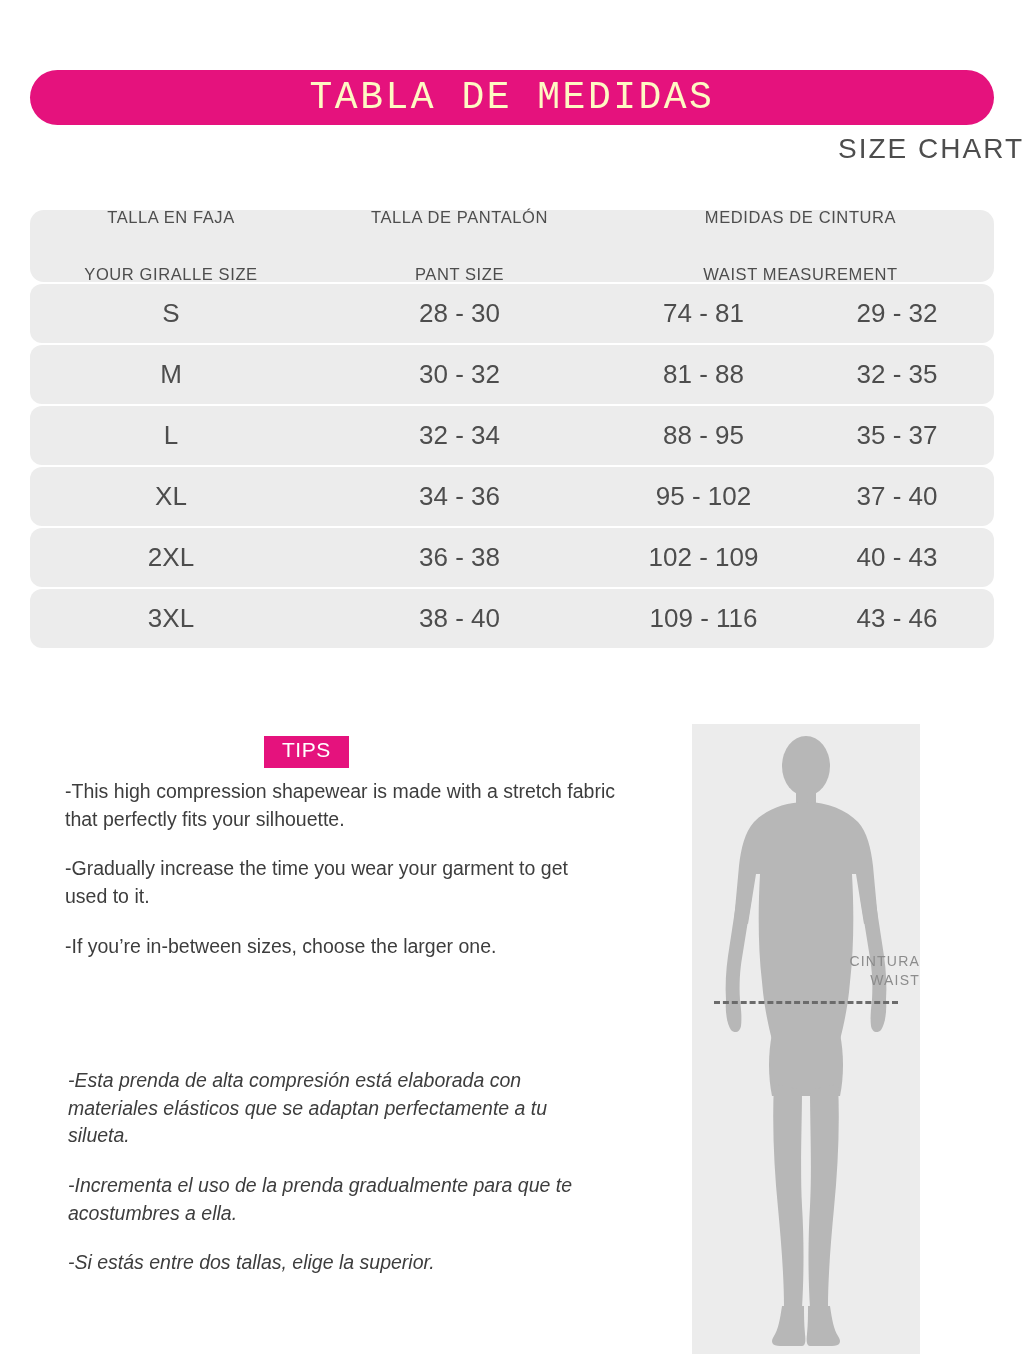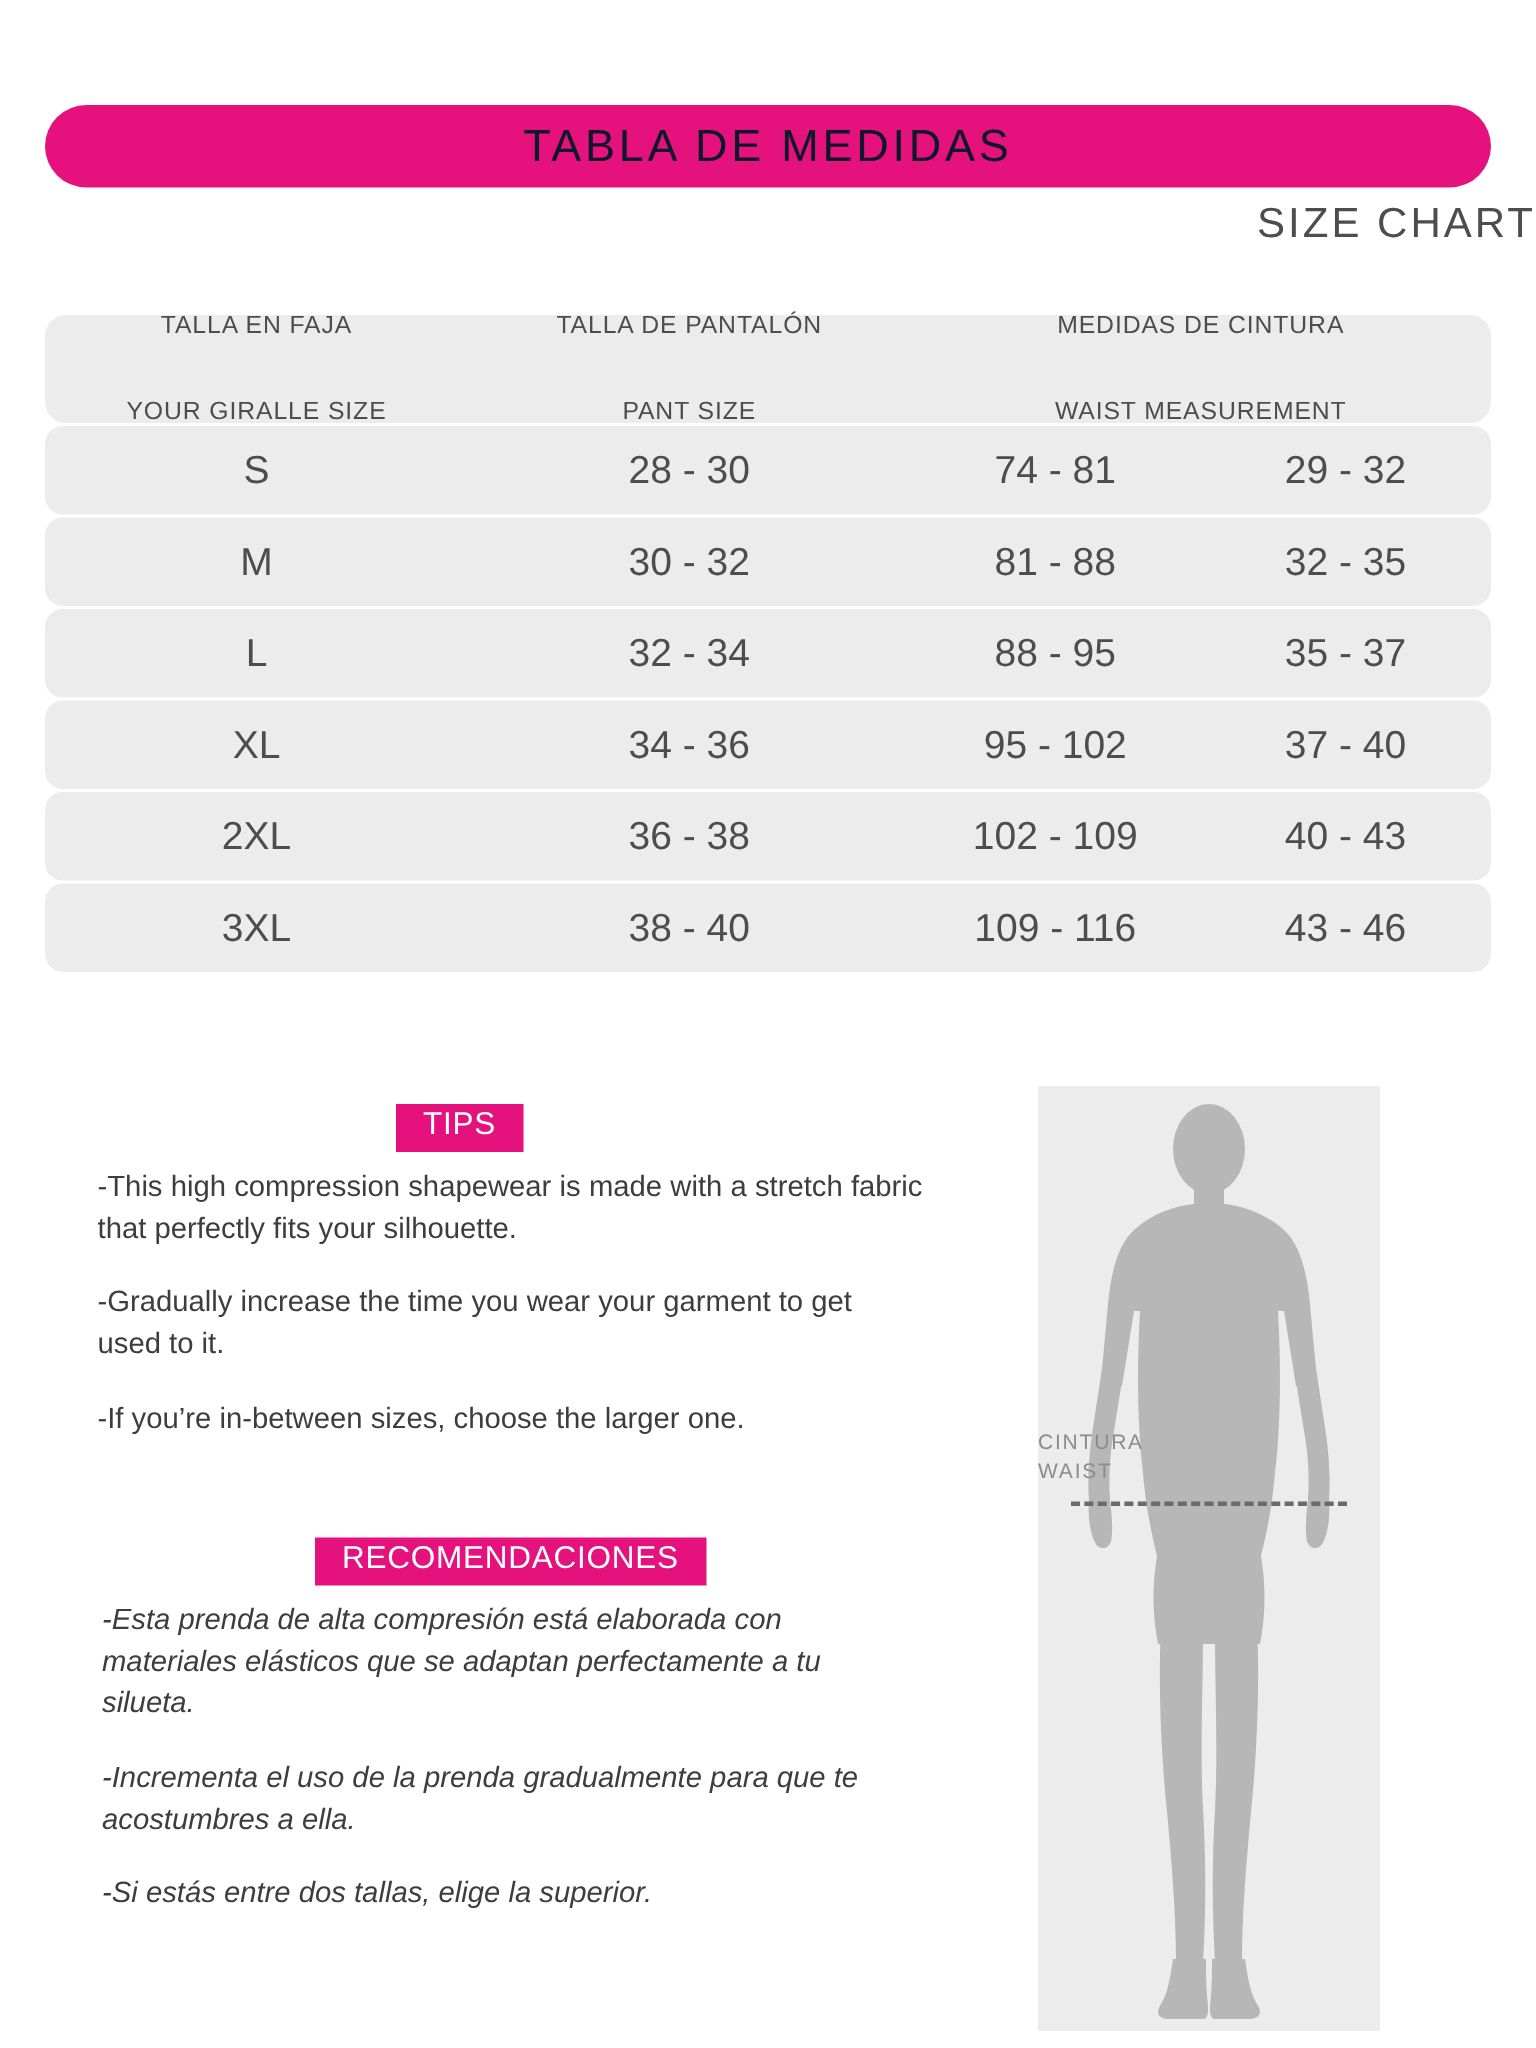--- a/index.html
+++ b/index.html
@@ -19,24 +19,25 @@
   
   .title-bar {
     position: absolute;
     left: 30px; top: 70px;
     width: 964px; height: 55px;
     background: #e5127d;
     border-radius: 28px;
     display: flex; align-items: center; justify-content: center;
   }
   .title-bar .title {
-    color: #0f172a;
-    font-size: 30px;
+    color: #fef9c3;
+    font-size: 38px;
     letter-spacing: 2.5px;
     font-weight: 400;
+    font-family: Liberation Mono, monospace;
   }
   .subtitle {
     position: absolute;
     left: 0; top: 133px;
     width: 1024px;
     text-align: right;
     font-size: 28px;
     letter-spacing: 2px;
     color: #4d4d4d;
   }
@@ -143,21 +144,21 @@
   .figure-panel {
     position: absolute;
     left: 692px; top: 12px;
     width: 228px; height: 630px;
     background: #ececec;
   }
   .waist-label {
     position: absolute;
     left: 0; top: 228px;
     width: 228px;
-    text-align: left;
+    text-align: right;
     font-size: 14px;
     letter-spacing: 1.2px;
     color: #8c8c8c;
     line-height: 1.35;
   }
   .waist-line {
     position: absolute;
     left: 22px; top: 277px;
     width: 184px;
     border-top: 3px dashed #6b6b6b;
@@ -255,23 +256,20 @@
     <div class="badge-tips-wrap">
       <span class="badge">TIPS</span>
     </div>
 
     <div class="text-col">
       <p class="para just">-This high compression shapewear is made with a stretch fabric that perfectly fits your silhouette.</p>
       <p class="para">-Gradually increase the time you wear your garment to get used to it.</p>
       <p class="para">-If you’re in-between sizes, choose the larger one.</p>
     </div>
 
-    <div class="badge-rec-wrap">
-      <span class="badge">RECOMENDACIONES</span>
-    </div>
 
     <div class="text-col2">
       <p class="para">-Esta prenda de alta compresión está elaborada con materiales elásticos que se adaptan perfectamente a tu silueta.</p>
       <p class="para">-Incrementa el uso de la prenda gradualmente para que te acostumbres a ella.</p>
       <p class="para">-Si estás entre dos tallas, elige la superior.</p>
     </div>
 
     <div class="figure-panel">
       <svg class="body-svg" width="228" height="630" viewBox="0 0 228 630">
         <g fill="#b7b7b7">

